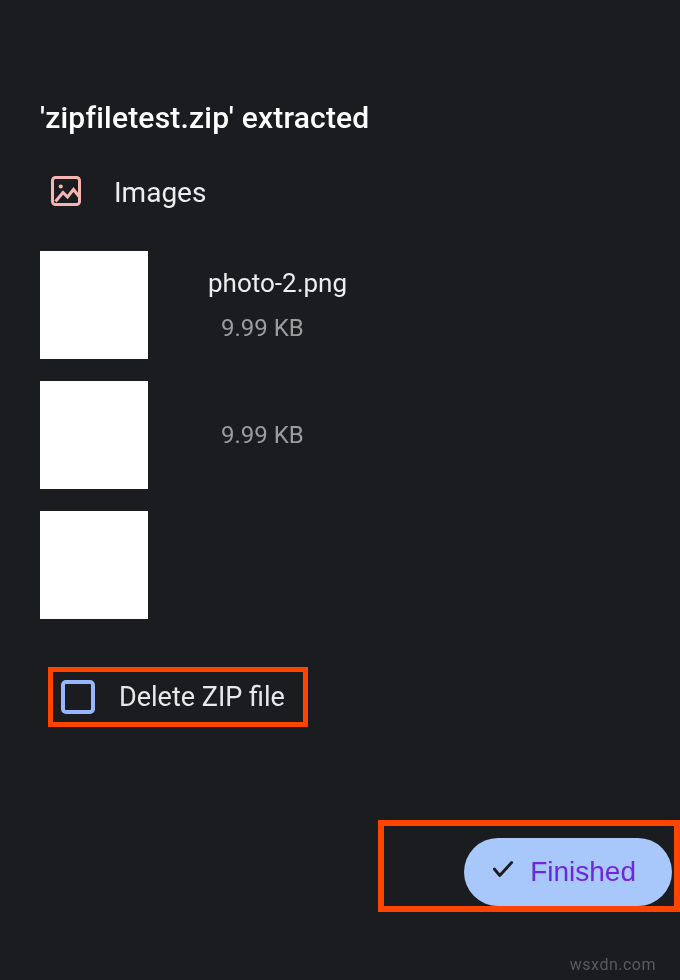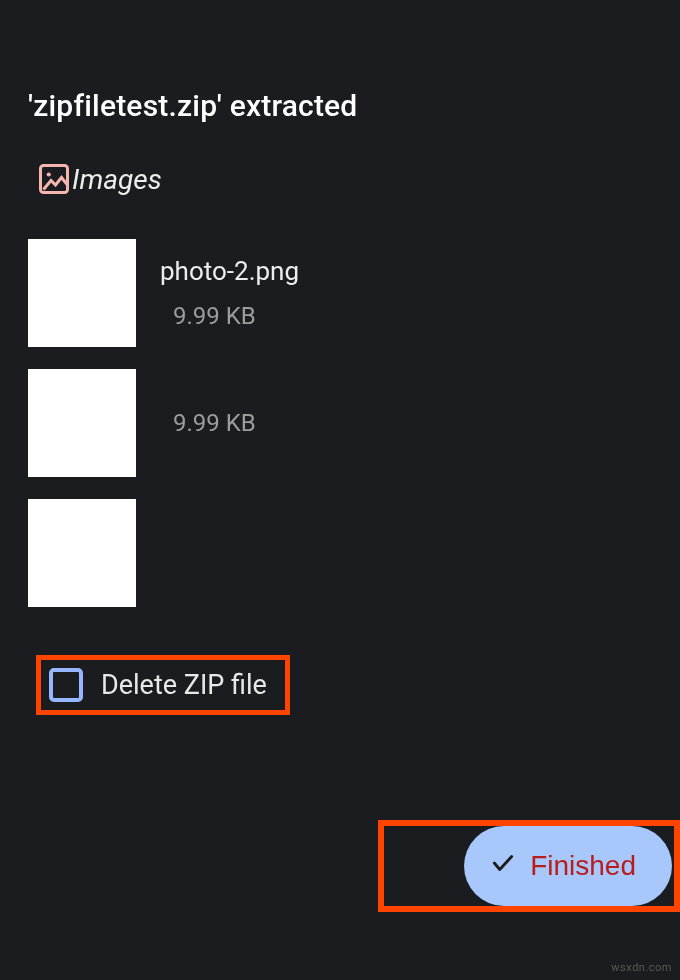--- a/index.html
+++ b/index.html
@@ -5,111 +5,111 @@
     * { margin: 0; padding: 0; box-sizing: border-box; }
     body {
       width: 680px;
       height: 980px;
       background: #1a1c1f;
       font-family: 'Roboto', 'Segoe UI', Arial, sans-serif;
       color: #e8e8e8;
       overflow: hidden;
       position: relative;
     }
-    .container { padding: 0; }
+    .container { padding: 12px; }
     .title {
       font-size: 30px;
       font-weight: 500;
       color: #ffffff;
       padding: 88px 28px 24px 28px;
       letter-spacing: 0.2px;
     }
     .section-header {
       display: flex;
-      align-items: center;
+      align-items: flex-end;
+      gap: 30px;
       padding: 14px 36px 42px 36px;
-      font-style: italic;
     }
     .section-icon {
       width: 36px;
       height: 36px;
       display: flex;
       align-items: center;
       justify-content: center;
     }
     .section-label {
       font-size: 28px;
       color: #ededed;
       font-weight: 400;
     }
     .file-list { padding: 0 28px; }
     .file-row {
       display: flex;
       align-items: center;
-      gap: 24px;
+      gap: 60px;
       margin-bottom: 22px;
     }
     .thumb {
       width: 108px;
       height: 108px;
       background: #ffffff;
       flex-shrink: 0;
     }
     .file-meta { display: flex; flex-direction: column; gap: 16px; }
     .file-name { font-size: 26px; color: #ededed; font-weight: 400; }
     .file-size { font-size: 24px; color: #9c9c9c; font-weight: 400; margin-left: 13px; }
     .delete-wrap {
       margin: 26px 0 0 36px;
       display: inline-flex;
       align-items: center;
-      gap: 18px;
+      gap: 24px;
       border: 5px solid #ff4400;
       padding: 8px 18px 8px 8px;
     }
     .checkbox {
       width: 34px;
       height: 34px;
       border: 4px solid #96b7ff;
       border-radius: 5px;
       flex-shrink: 0;
     }
     .delete-label { font-size: 27px; color: #e8e8e8; }
     .finished-wrap {
       position: absolute;
       right: 8px;
       bottom: 74px;
     }
     .finished-btn {
       background: #a8c7fa;
-      color: #b91c1c;
+      color: #6d28d9;
       border: none;
       border-radius: 40px;
       padding: 0 36px 0 26px;
-      height: 80px;
+      height: 68px;
       font-size: 28px;
       font-weight: 500;
       display: inline-flex;
       align-items: center;
       gap: 14px;
       cursor: pointer;
     }
     .finished-frame {
       position: absolute;
       right: 0px;
       bottom: 68px;
       width: 302px;
       height: 92px;
       border: 6px solid #ff4400;
       pointer-events: none;
     }
     .watermark {
       position: absolute;
-      right: 8px;
+      right: 24px;
       bottom: 6px;
-      font-size: 11px;
+      font-size: 16px;
       color: #5a5a5a;
       letter-spacing: 0.5px;
     }
   </style>
 </head>
 <body>
 
 <div class="container">
   <div class="title">'zipfiletest.zip' extracted</div>
 

